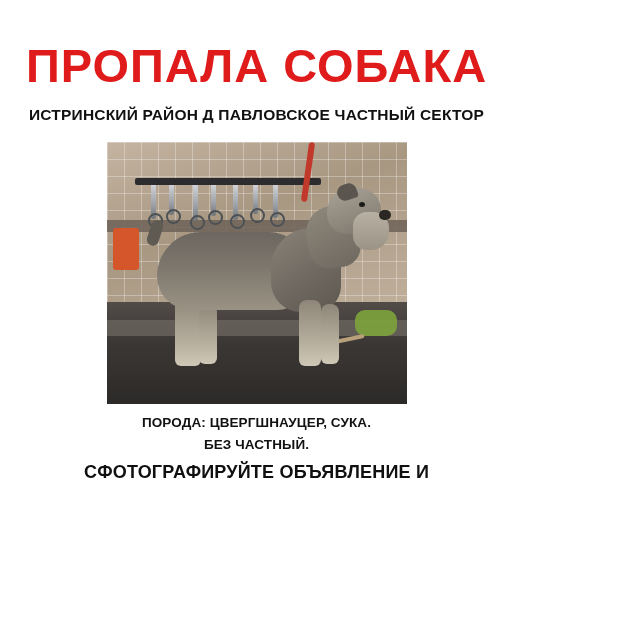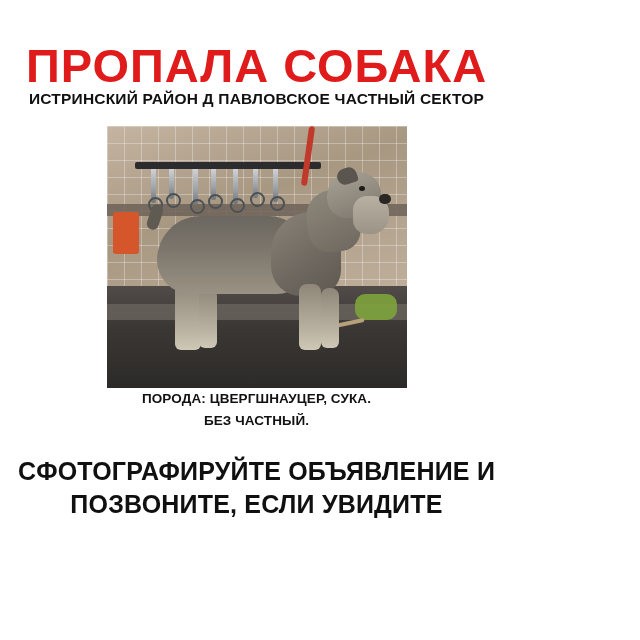--- a/index.html
+++ b/index.html
@@ -26,21 +26,21 @@
     margin-top: 42px;
     color: #e01b1b;
     font-size: 47px;
     font-weight: bold;
     letter-spacing: 1px;
     line-height: 1.0;
     text-align: center;
     white-space: nowrap;
   }
   .subheadline {
-    margin-top: 1px;
+    margin-top: 17px;
     color: #111111;
     font-size: 15.5px;
     font-weight: bold;
     letter-spacing: 0.2px;
     text-align: center;
     white-space: nowrap;
   }
   .photo-wrap {
     margin-top: 18px;
     width: 300px;
@@ -248,33 +248,33 @@
     position: absolute;
     left: 18px;
     top: 40px;
     width: 12px;
     height: 26px;
     background: #5f5a52;
     border-radius: 6px;
     transform: rotate(18deg);
   }
   .details {
-    margin-top: 0;
+    margin-top: 8px;
     text-align: center;
     color: #121212;
     font-size: 13.5px;
     font-weight: bold;
     line-height: 1.62;
     letter-spacing: 0.1px;
   }
   .footer {
-    margin-top: 23px;
+    margin-top: 4px;
     text-align: center;
     color: #101010;
-    font-size: 25px;
+    font-size: 18px;
     font-weight: bold;
     line-height: 1.35;
     letter-spacing: 0.2px;
   }
 </style>
 </head>
 <body>
 
 <div class="poster">
 
@@ -322,16 +322,15 @@
     </div>
   </div>
 
   <div class="details">
     <div>ПОРОДА: ЦВЕРГШНАУЦЕР, СУКА.</div>
     <div>БЕЗ ЧАСТНЫЙ.</div>
   </div>
 
   <div class="footer">
     <div>СФОТОГРАФИРУЙТЕ ОБЪЯВЛЕНИЕ И</div>
-    <div>ПОЗВОНИТЕ, ЕСЛИ УВИДИТЕ</div>
   </div>
 
 </div>
 
 </body></html>

